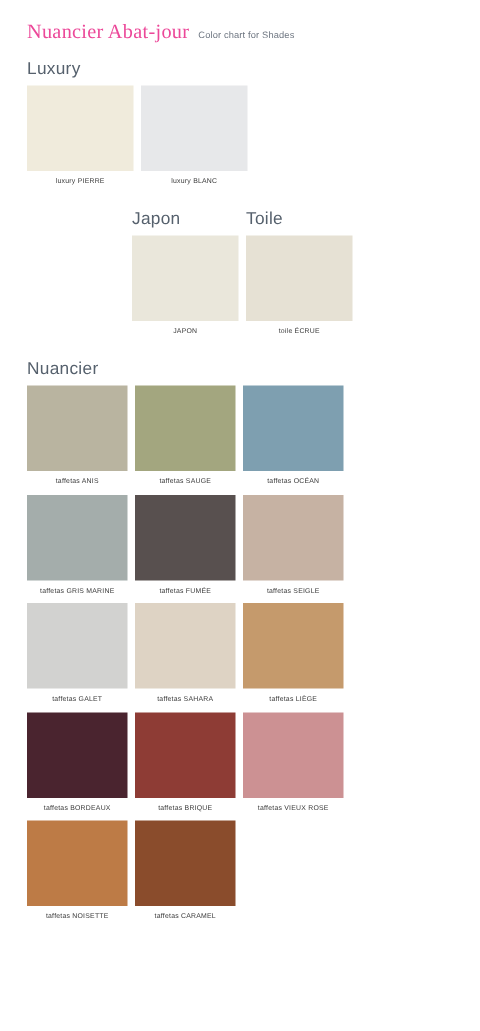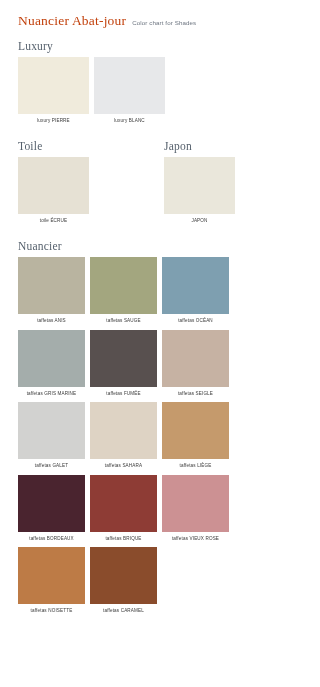--- a/index.html
+++ b/index.html
@@ -27,39 +27,39 @@
   .header {
     display: flex;
     align-items: baseline;
     gap: 6px;
     padding-top: 13px;
   }
   .doc-title {
     font-family: "Liberation Serif", serif;
     font-size: 13.5px;
     font-weight: 400;
-    color: #c2410c;
+    color: #ec4899;
     letter-spacing: 0.2px;
     white-space: nowrap;
   }
   .doc-subtitle {
     font-family: "Liberation Sans", sans-serif;
     font-size: 6.2px;
     font-weight: 400;
     color: #6d7580;
     letter-spacing: 0.1px;
     white-space: nowrap;
   }
 
   
   .section {
     margin-top: 11px;
   }
   .section-title {
-    font-family: Liberation Serif, serif;
+    font-family: Liberation Sans, sans-serif;
     font-size: 11.5px;
     font-weight: 400;
     color: #56616d;
     line-height: 1.1;
     margin-bottom: 4px;
     letter-spacing: 0.2px;
   }
 
   
   .swatch-grid {
@@ -133,33 +133,33 @@
       <div class="swatch-cell">
         <div class="swatch-chip" style="background: rgb(231, 232, 234);"></div>
         <div class="swatch-label">luxury BLANC</div>
       </div>
     </div>
   </div>
 
   <div class="section">
     <div class="split">
 
+      <div class="split-col offset">
+        <div class="section-title">Japon</div>
+        <div class="swatch-cell">
+          <div class="swatch-chip" style="background: rgb(234, 231, 219);"></div>
+          <div class="swatch-label">JAPON</div>
+        </div>
+      </div>
+
       <div class="split-col">
         <div class="section-title">Toile</div>
         <div class="swatch-cell">
           <div class="swatch-chip" style="background: rgb(230, 225, 212);"></div>
           <div class="swatch-label">toile ÉCRUE</div>
-        </div>
-      </div>
-
-      <div class="split-col offset">
-        <div class="section-title">Japon</div>
-        <div class="swatch-cell">
-          <div class="swatch-chip" style="background: rgb(234, 231, 219);"></div>
-          <div class="swatch-label">JAPON</div>
         </div>
       </div>
 
     </div>
   </div>
 
   <div class="section">
     <div class="section-title">Nuancier</div>
     <div class="swatch-grid" id="taffetas-grid">
         <div class="swatch-cell">

